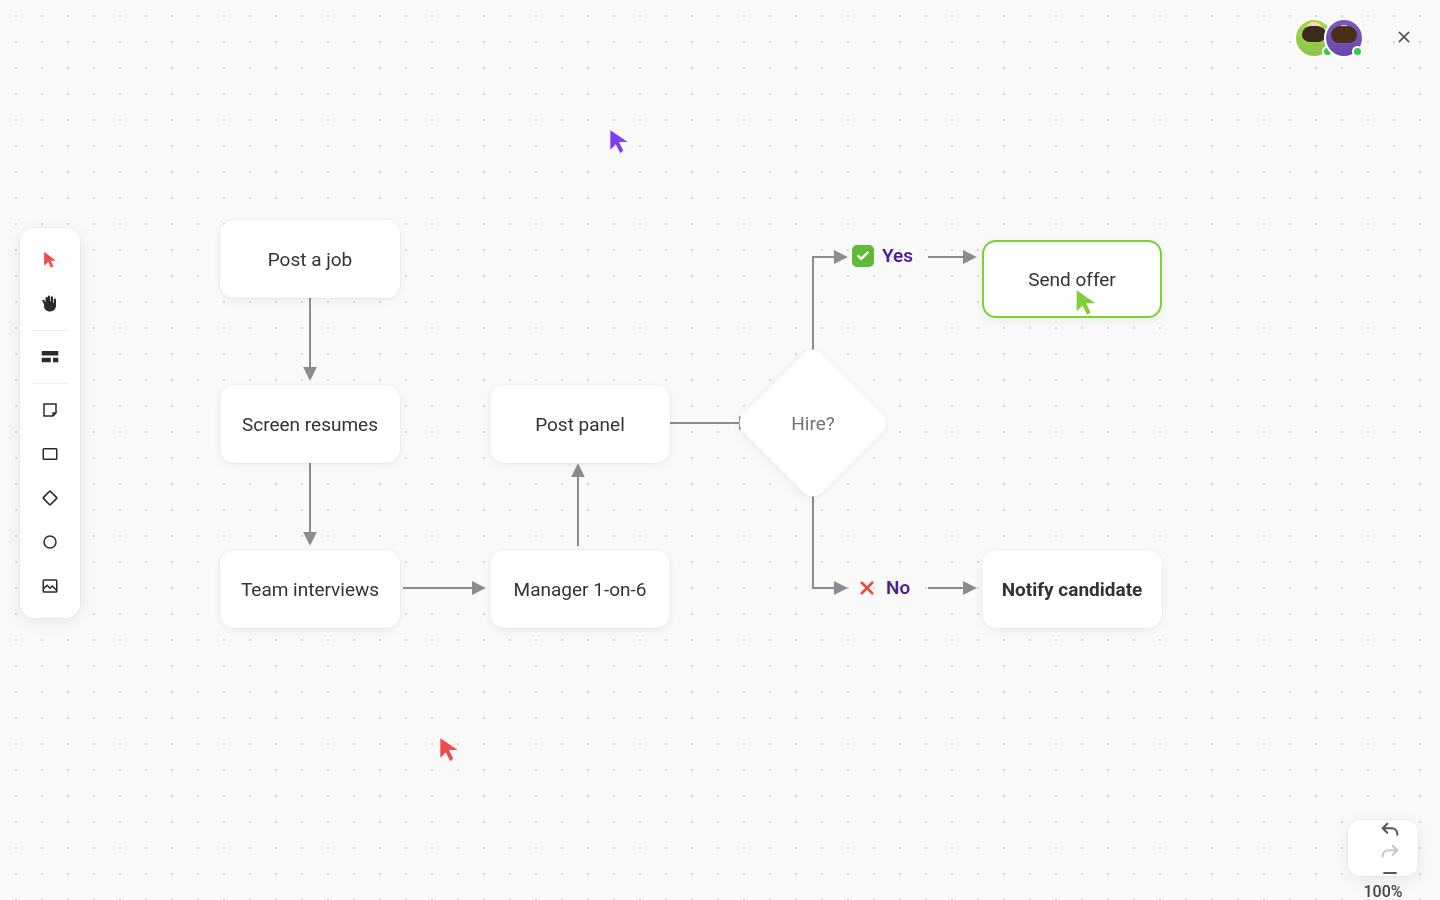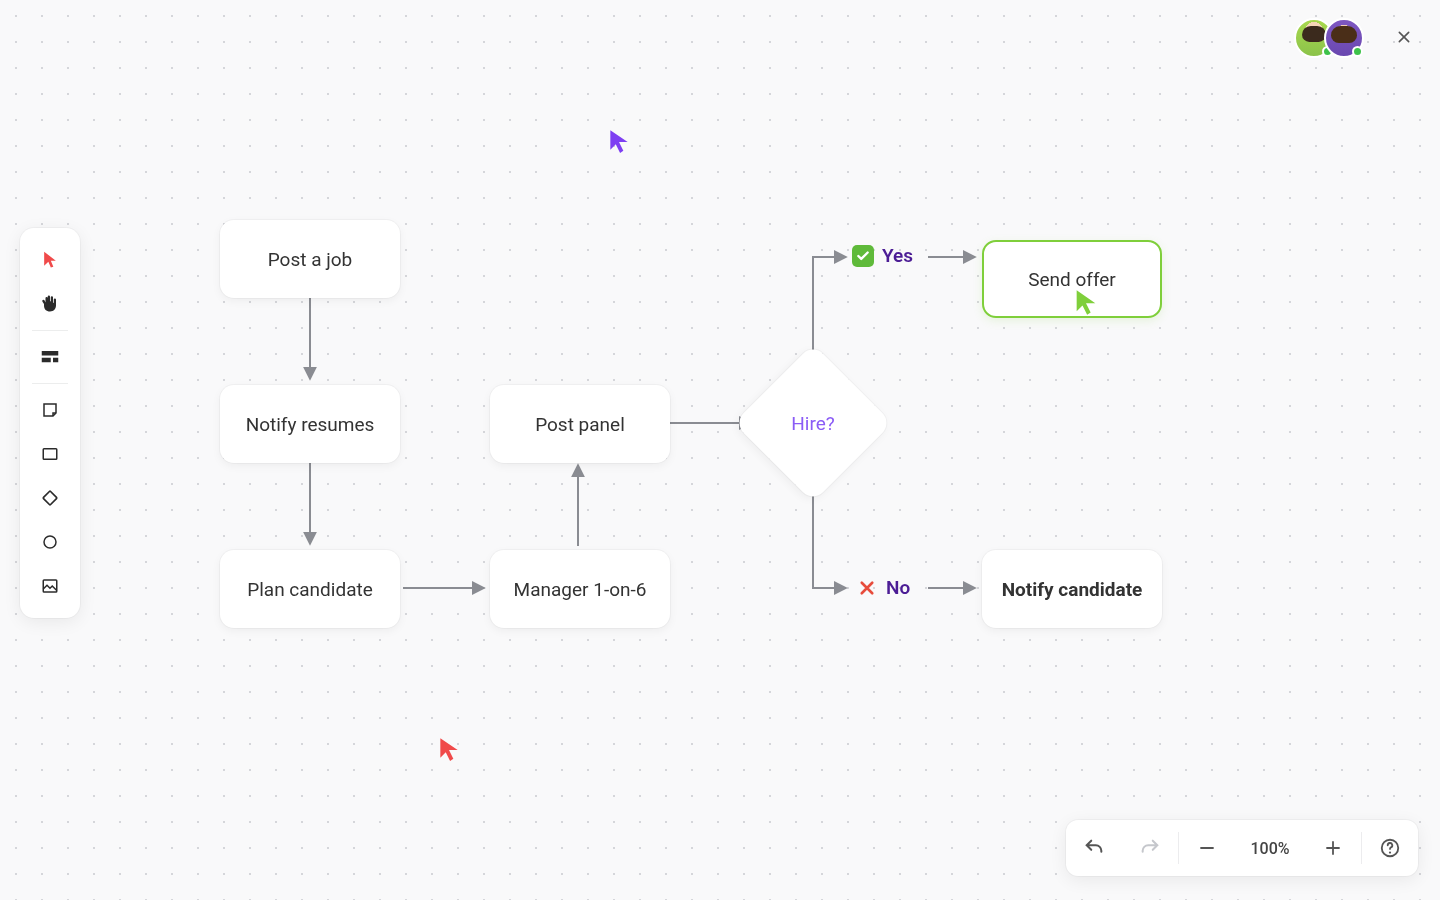--- a/index.html
+++ b/index.html
@@ -99,21 +99,21 @@
       display:flex; align-items:center; justify-content:center;
       cursor: move;
     }
     .decision .diamond {
       position:absolute; inset:0;
       background:#fff;
       transform: rotate(45deg);
       border-radius: 14px;
       box-shadow: 0 3px 10px rgba(0,0,0,0.05), 0 0 0 1px rgba(0,0,0,0.03);
     }
-    .decision span { position:relative; font-size:19px; color:#8b5cf6; }
+    .decision span { position:relative; font-size:19px; color:#737373; }
 
     .branch-label {
       position:absolute;
       display:flex; align-items:center; gap:8px;
       font-size:19px; font-weight:600;
       color:#4c1d95;
     }
     .branch-label .chk {
       width:22px; height:22px; border-radius:5px;
       display:flex; align-items:center; justify-content:center;
@@ -129,22 +129,23 @@
     .cursor svg { display:block; }
 
     
     .controls {
       position:absolute;
       right: 22px; bottom: 24px;
       display:flex;
       background:#fff;
       border-radius: 12px;
       box-shadow: 0 4px 18px rgba(0,0,0,0.07), 0 0 0 1px rgba(0,0,0,0.03);
-      align-items:center;
+      align-items:flex-end;
       height: 56px;
+      flex-direction: column;
     }
     .ctrl {
       width: 56px; height: 56px;
       display:flex; align-items:center; justify-content:center;
       color:#555; font-size:22px;
       cursor:pointer;
     }
     .ctrl.dim { color:#c5c7cc; cursor:default; }
     .ctrl-sep { width:1px; height:32px; background:#ececee; }
     .zoom-val { width:70px; text-align:center; font-size:16px; color:#444; font-weight:500; }
@@ -182,24 +183,24 @@
     <path d="M 813 479 L 813 588 L 845 588"></path>
 
     <line x1="928" y1="588" x2="974" y2="588"></line>
   </g>
 </svg>
 
 <div class="node" style="left:220px; top:220px;">
   <span>Post a job</span>
 </div>
 <div class="node" style="left:220px; top:385px;">
-  <span>Notify resumes</span>
+  <span>Screen resumes</span>
 </div>
 <div class="node" style="left:220px; top:550px;">
-  <span>Plan candidate</span>
+  <span>Team interviews</span>
 </div>
 <div class="node" style="left:490px; top:550px;">
   <span>Manager 1-on-6</span>
 </div>
 <div class="node" style="left:490px; top:385px;">
   <span>Post panel</span>
 </div>
 <div class="decision" style="left:757px; top:367px;">
   <div class="diamond"></div>
   <span>Hire?</span>

